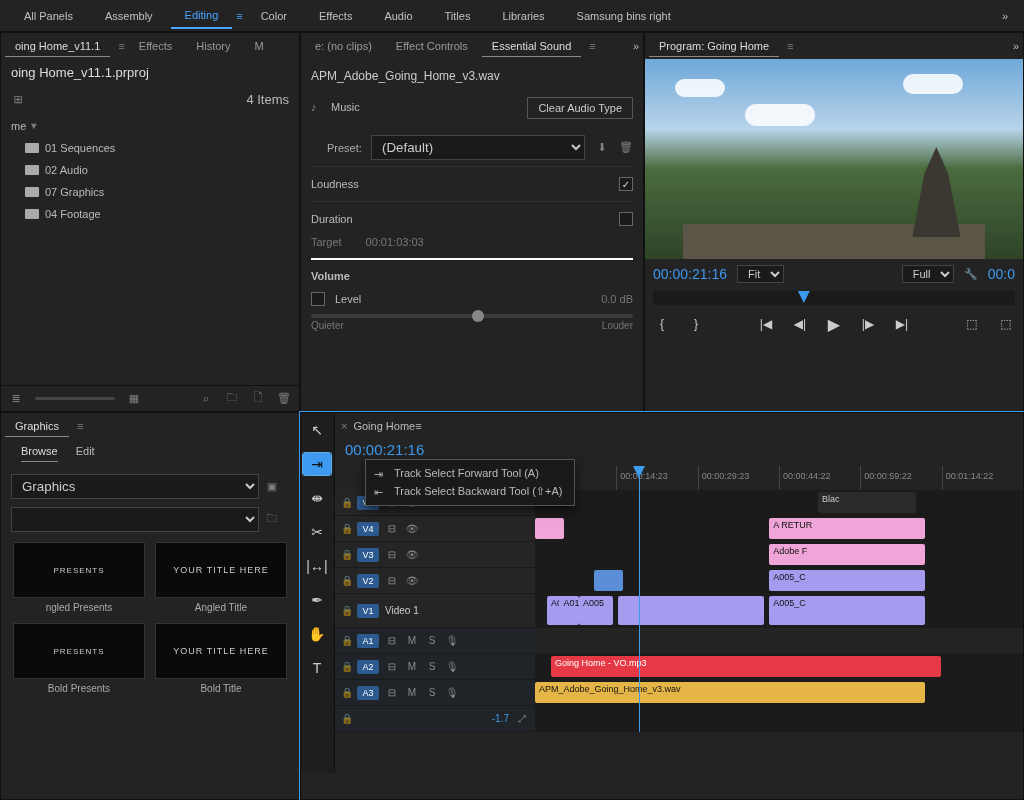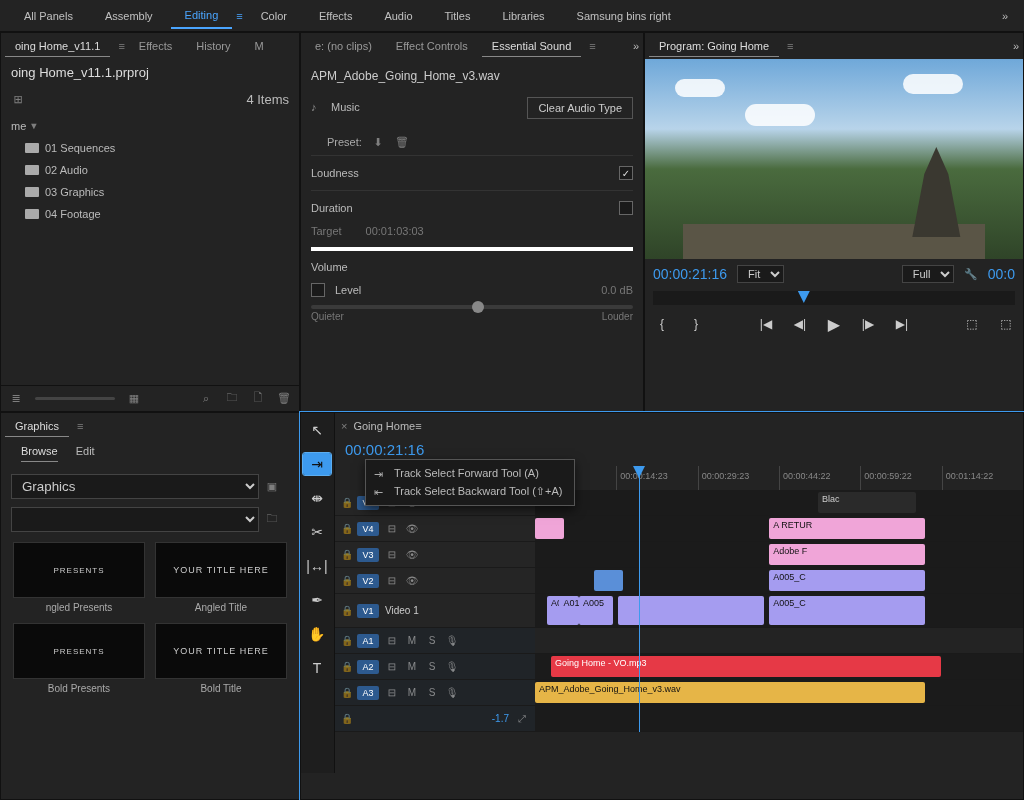--- a/index.html
+++ b/index.html
@@ -148,21 +148,21 @@
       <div class="bin-row" style="padding-left:14px;">
           <span class="folder-ico"></span>
           <span>01 Sequences</span>
         </div>
       <div class="bin-row" style="padding-left:14px;">
           <span class="folder-ico"></span>
           <span>02 Audio</span>
         </div>
       <div class="bin-row" style="padding-left:14px;">
           <span class="folder-ico"></span>
-          <span>03 Graphics</span>
+          <span>07 Graphics</span>
         </div>
       <div class="bin-row" style="padding-left:14px;">
           <span class="folder-ico"></span>
           <span>04 Footage</span>
         </div>
     </div>
     <div class="project-footer">
       <span class="pf-ico">≣</span>
       <span style="width:80px;height:3px;background:#444;border-radius:2px;"></span>
       <span class="pf-ico">▦</span>
@@ -183,36 +183,37 @@
       <span class="chevr">»</span>
     </div>
     <div class="panel-body">
       <div class="es-file">APM_Adobe_Going_Home_v3.wav</div>
       <div class="es-typebar">
         <span><span class="mus-ico">♪</span><span>Music</span></span>
         <button class="btn-outline">Clear Audio Type</button>
       </div>
       <div class="es-row">
         <span class="es-label">Preset:</span>
+        <select class="es-select"><option>(Default)</option></select>
         <span class="pf-ico">⬇</span>
         <span class="pf-ico">🗑</span>
       </div>
       <div class="es-section">
         <span>Loudness</span>
         <span class="chk on"></span>
       </div>
       <div class="es-section">
         <span>Duration</span>
         <span class="chk"></span>
       </div>
       <div class="es-sub">
         <span>Target</span>
         <span>00:01:03:03</span>
       </div>
-      <div class="es-section" style="border-top:4px solid #ffffff;">
+      <div class="es-section" style="border-top:2px solid #ffffff;font-weight:bold;">
         <span>Volume</span>
       </div>
       <div style="display:flex;align-items:center;gap:10px;">
         <span class="chk"></span>
         <span>Level</span>
         <span class="gap"></span>
         <span style="color:#777;">0.0 dB</span>
       </div>
       <div class="slider-track">
           <div class="slider-thumb" style="left:50%;"></div>

